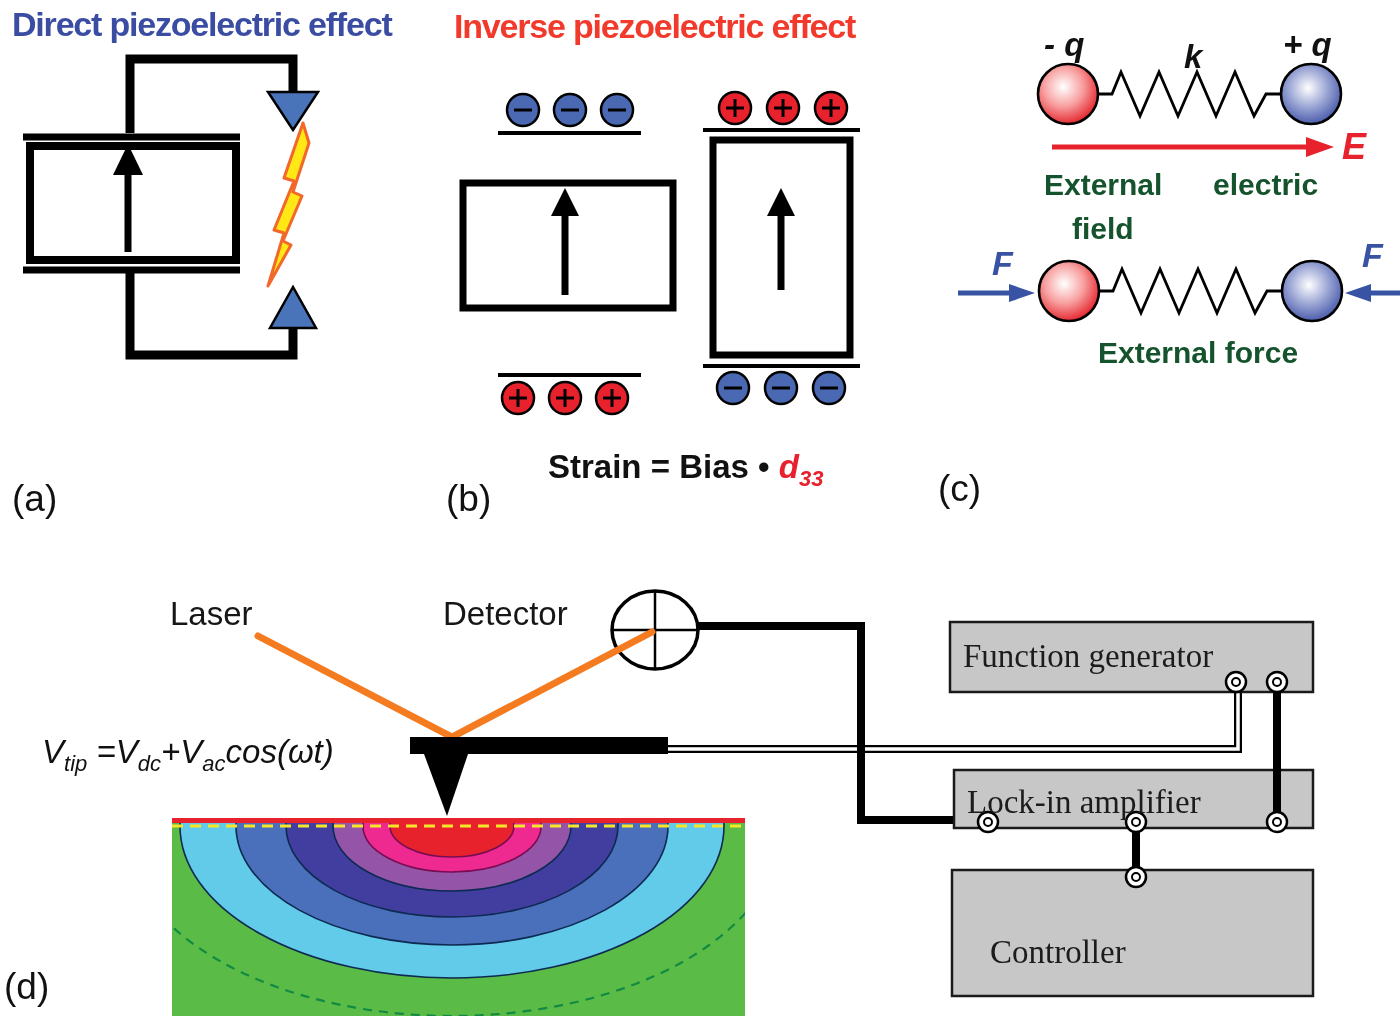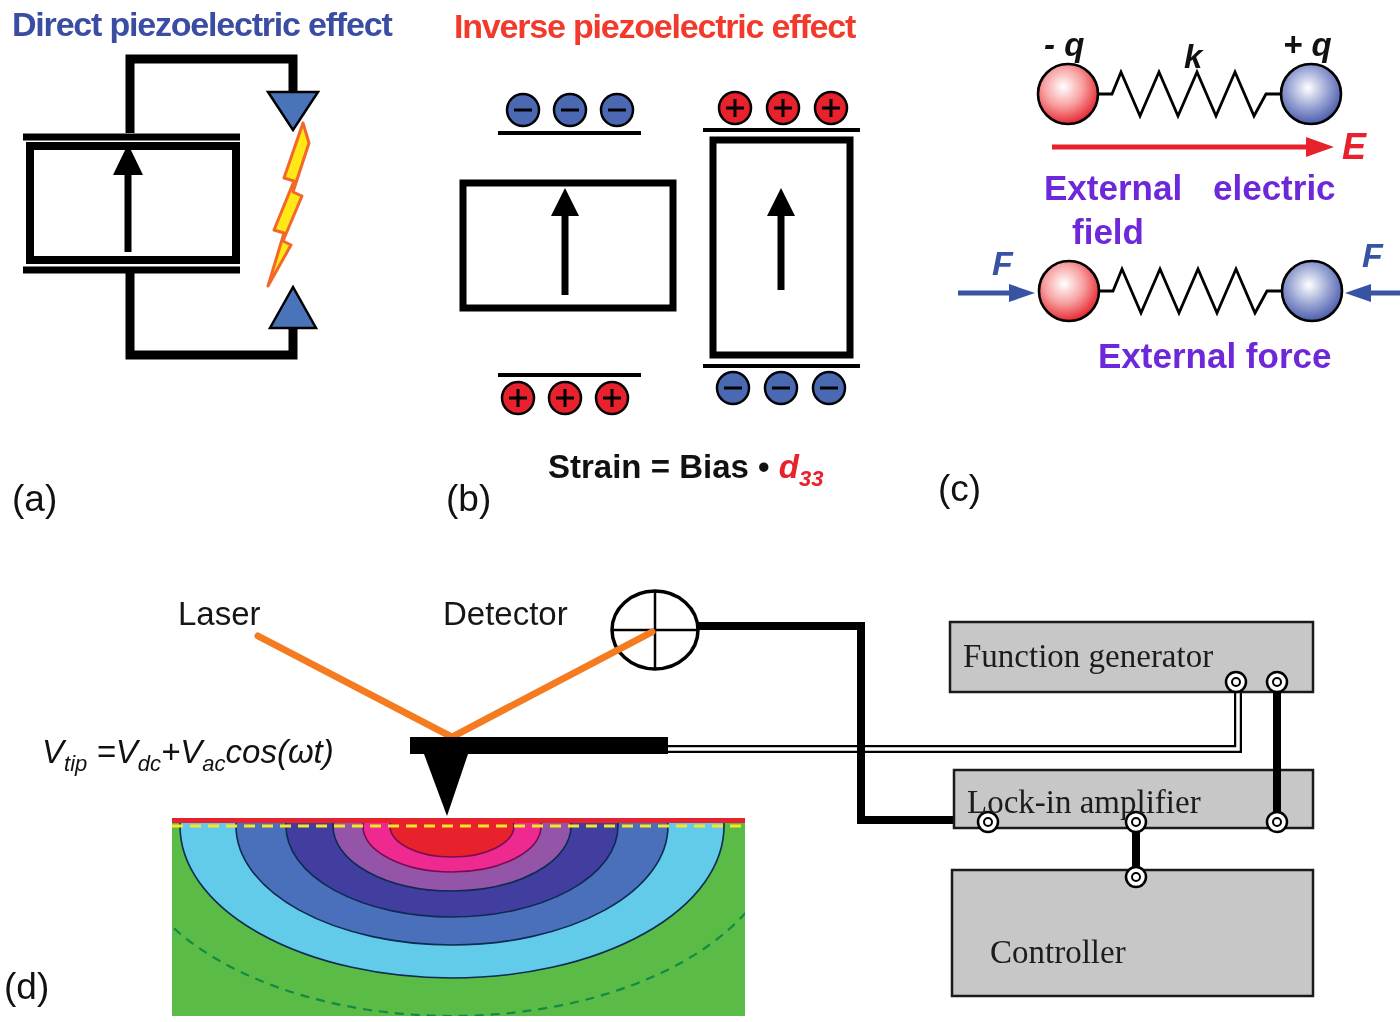--- a/index.html
+++ b/index.html
@@ -5,21 +5,21 @@
   html,body{margin:0;padding:0;background:#fff;}
   #canvas{position:relative;width:1400px;height:1022px;background:#ffffff;overflow:hidden;
           font-family:"Liberation Sans", sans-serif;}
   #gfx{position:absolute;left:0;top:0;width:1400px;height:1022px;}
   .abs{position:absolute;white-space:nowrap;}
   .title{font-size:34px;font-weight:700;letter-spacing:-1.2px;}
   .eq{font-size:33px;font-weight:700;color:#111;}
   .eq .d33{color:#e8222c;font-style:italic;}
   .eq sub{font-size:22px;}
   .plabel{font-size:37px;color:#111;}
-  .cword{font-size:35px;font-weight:700;color:#6d28d9;text-align:right;}
+  .cword{font-size:30px;font-weight:700;color:#14532d;text-align:right;}
   .qlabel{font-size:33px;font-weight:700;font-style:italic;color:#111;}
   .elabel{font-size:36px;font-weight:700;font-style:italic;color:#e8222c;}
   .flabel{font-size:34px;font-weight:700;font-style:italic;color:#3953a4;}
   .dlabel{font-size:33px;color:#161616;}
   .instr{font-size:33px;color:#1c1c1c;font-family:Liberation Serif, serif;}
   .veq{font-size:33px;font-style:italic;color:#111;}
   .veq sub{font-size:22px;font-style:italic;}
 </style>
 </head>
 <body>
@@ -231,21 +231,21 @@
   <div class="abs qlabel" style="left:1184px;top:38px;">k</div>
   <div class="abs qlabel" style="left:1283px;top:26px;">+ q</div>
   <div class="abs elabel" style="left:1342px;top:126px;">E</div>
   <div class="abs cword" style="left:1044px;top:168px;">External</div>
   <div class="abs cword" style="left:1213px;top:168px;">electric</div>
   <div class="abs cword" style="left:1072px;top:212px;">field</div>
   <div class="abs flabel" style="left:992px;top:244px;">F</div>
   <div class="abs flabel" style="left:1362px;top:236px;">F</div>
   <div class="abs cword" style="left:1098px;top:336px;">External force</div>
 
-  <div class="abs dlabel" style="left:170px;top:595px;margin-left:8px;">Laser</div>
+  <div class="abs dlabel" style="left:170px;top:595px;">Laser</div>
   <div class="abs dlabel" style="left:443px;top:595px;">Detector</div>
   <div class="abs veq" style="left:42px;top:733px;"><span>V</span><sub>tip</sub><span> =</span><span>V</span><sub>dc</sub><span>+</span><span>V</span><sub>ac</sub><span>cos(</span><span>ω</span><span>t)</span></div>
 
   <div class="abs instr" style="left:963px;top:638px;">Function generator</div>
   <div class="abs instr" style="left:967px;top:784px;">Lock-in amplifier</div>
   <div class="abs instr" style="left:990px;top:934px;">Controller</div>
 
 </div>
 
 </body></html>

